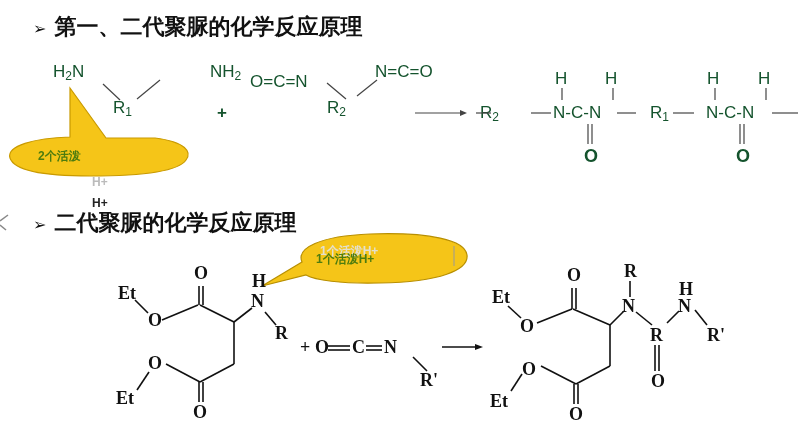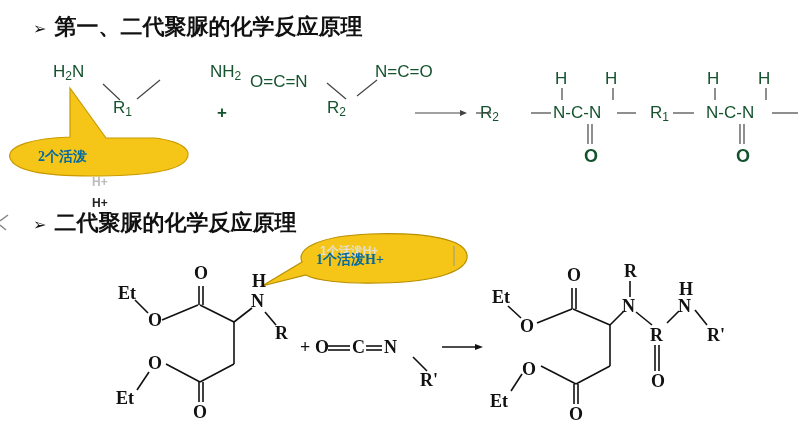--- a/index.html
+++ b/index.html
@@ -4,21 +4,21 @@
   <style>
     html, body { margin: 0; padding: 0; }
     body { width: 798px; height: 447px; background: #ffffff; position: relative; overflow: hidden; font-family: "Liberation Sans", sans-serif; color: #111; }
     .abs { position: absolute; }
     .heading { font-family: "DejaVu Sans", sans-serif; font-weight: bold; font-size: 22px; color: #111; white-space: nowrap; }
     .bullet { font-size: 16px; margin-right: 8px; color: #111; }
     .chem { font-family: "Liberation Sans", sans-serif; font-size: 17px; color: #14532d; white-space: nowrap; }
     .serif { font-family: "Liberation Serif", serif; font-weight: bold; font-size: 18px; color: #111; white-space: nowrap; }
     .sub { font-size: 12px; vertical-align: -3px; }
     .bold-o { font-weight: bold; font-size: 18px; }
-    .callout-text { font-family: Liberation Serif, serif; font-weight: bold; font-size: 14px; color: #0369a1; white-space: nowrap; }
+    .callout-text { font-family: Liberation Sans, sans-serif; font-weight: bold; font-size: 12px; color: #4d7c0f; white-space: nowrap; }
     .ghost { color: #bbb; font-size: 12px; font-weight: bold; }
     svg { position: absolute; left: 0; top: 0; }
   </style>
 </head>
 <body>
 
 <div class="abs heading" style="left:33px; top:12px;">
   <span class="bullet">➢</span><span>第一、二代聚脲的化学反应原理</span>
 </div>
 

